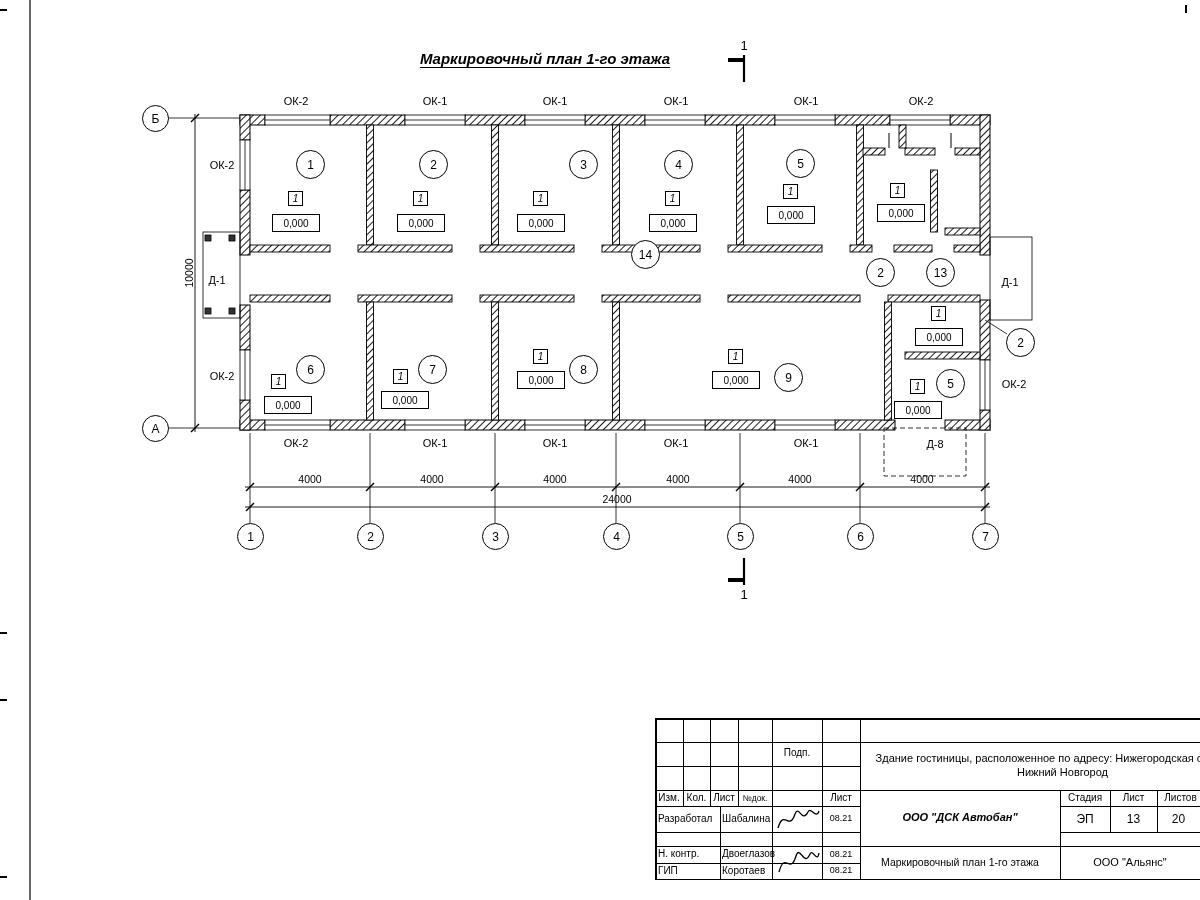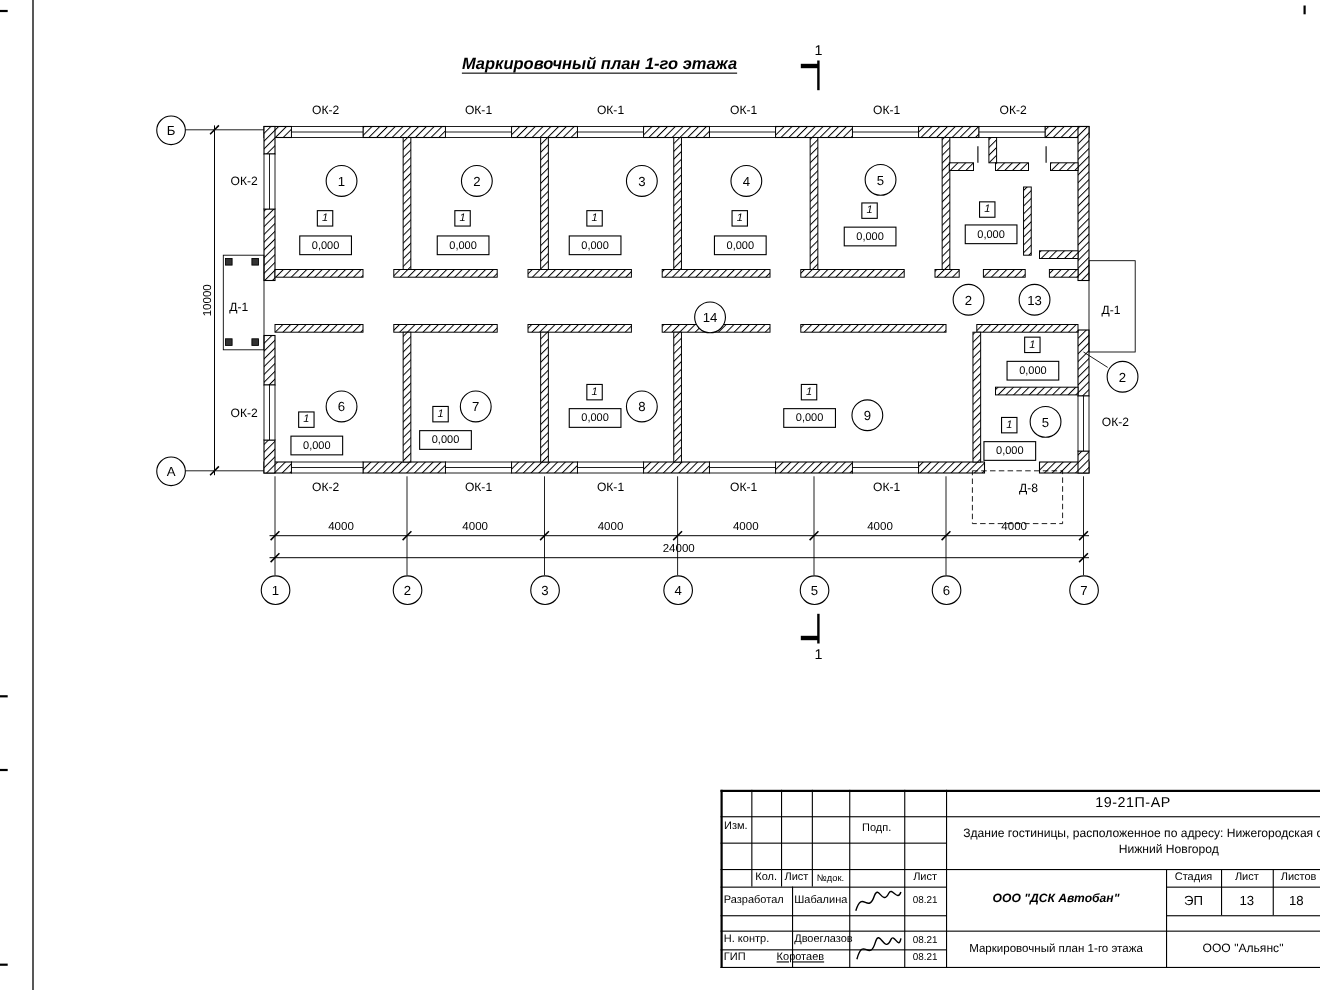--- a/index.html
+++ b/index.html
@@ -241,21 +241,21 @@
   <div class="circ room-circ" style="left:664px;top:150px;">4</div>
   <div class="circ room-circ" style="left:786px;top:149px;">5</div>
   <div class="circ room-circ" style="left:296px;top:355px;">6</div>
   <div class="circ room-circ" style="left:418px;top:355px;">7</div>
   <div class="circ room-circ" style="left:569px;top:355px;">8</div>
   <div class="circ room-circ" style="left:774px;top:363px;">9</div>
   <div class="circ room-circ" style="left:1006px;top:328px;">2</div>
   <div class="circ room-circ" style="left:936px;top:369px;">5</div>
   <div class="circ room-circ" style="left:866px;top:258px;">2</div>
   <div class="circ room-circ" style="left:926px;top:258px;">13</div>
-  <div class="circ room-circ" style="left:631px;top:274px;">14</div>
+  <div class="circ room-circ" style="left:631px;top:240px;">14</div>
 
   <div class="elev-i" style="left:288px;top:191px;">1</div>
   <div class="elev-i" style="left:413px;top:191px;">1</div>
   <div class="elev-i" style="left:533px;top:191px;">1</div>
   <div class="elev-i" style="left:665px;top:191px;">1</div>
   <div class="elev-i" style="left:783px;top:184px;">1</div>
   <div class="elev-i" style="left:890px;top:183px;">1</div>
   <div class="elev-i" style="left:271px;top:374px;">1</div>
   <div class="elev-i" style="left:393px;top:369px;">1</div>
   <div class="elev-i" style="left:533px;top:349px;">1</div>
@@ -314,50 +314,49 @@
   <div class="ln" style="left:655px;top:846px;width:545px;height:1px;"></div>
   <div class="ln" style="left:655px;top:863px;width:205px;height:1px;"></div>
 
   <div class="ln" style="left:683px;top:718px;width:1px;height:88px;"></div>
   <div class="ln" style="left:710px;top:718px;width:1px;height:88px;"></div>
   <div class="ln" style="left:738px;top:718px;width:1px;height:88px;"></div>
   <div class="ln" style="left:772px;top:718px;width:1px;height:162px;"></div>
   <div class="ln" style="left:822px;top:718px;width:1px;height:162px;"></div>
   <div class="ln" style="left:720px;top:806px;width:1px;height:74px;"></div>
 
-  <div class="cell" style="left:860px;top:718px;width:340px;height:24px;font-size:13px;letter-spacing:.5px;">19-21П-АР</div>
   <div class="cell" style="left:865px;top:743px;width:395px;height:46px;font-size:11px;white-space:normal;">Здание гостиницы, расположенное по адресу: Нижегородская область, г. Нижний Новгород</div>
 
-  <div class="cell" style="left:655px;top:744px;width:28px;height:16px;">Изм.</div>
+  <div class="cell" style="left:655px;top:790px;width:28px;height:16px;">Изм.</div>
   <div class="cell" style="left:683px;top:790px;width:27px;height:16px;">Кол.</div>
   <div class="cell" style="left:710px;top:790px;width:28px;height:16px;">Лист</div>
   <div class="cell" style="left:738px;top:790px;width:34px;height:16px;font-size:8.5px;">№док.</div>
   <div class="cell" style="left:772px;top:745px;width:50px;height:16px;">Подп.</div>
   <div class="cell" style="left:822px;top:790px;width:38px;height:16px;">Лист</div>
 
   <div class="cell left" style="left:658px;top:806px;width:62px;height:26px;">Разработал</div>
   <div class="cell left" style="left:722px;top:806px;width:50px;height:26px;">Шабалина</div>
   <div class="cell" style="left:822px;top:806px;width:38px;height:26px;font-size:9px;">08.21</div>
   <div class="cell left" style="left:658px;top:846px;width:62px;height:17px;">Н. контр.</div>
   <div class="cell left" style="left:722px;top:846px;width:50px;height:17px;">Двоеглазов</div>
   <div class="cell" style="left:822px;top:846px;width:38px;height:17px;font-size:9px;">08.21</div>
   <div class="cell left" style="left:658px;top:863px;width:62px;height:16px;">ГИП</div>
-  <div class="cell left" style="left:706px;top:863px;width:50px;height:16px;text-decoration:underline;">Коротаев</div>
+  <div class="cell left" style="left:722px;top:863px;width:50px;height:16px;">Коротаев</div>
   <div class="cell" style="left:822px;top:863px;width:38px;height:16px;font-size:9px;">08.21</div>
 
   <svg class="abs" style="left:775px;top:806px;" width="46" height="28" viewBox="0 0 46 28">
     <path d="M3,22 C9,2 14,26 20,8 C24,-2 27,18 33,6 C36,0 41,14 44,5" fill="none" stroke="#000" stroke-width="1.3"></path>
   </svg>
   <svg class="abs" style="left:775px;top:846px;" width="46" height="33" viewBox="0 0 46 33">
     <path d="M4,26 C10,4 15,30 21,10 C25,-2 29,22 35,8 C38,2 42,18 44,7" fill="none" stroke="#000" stroke-width="1.3"></path>
   </svg>
 
   <div class="cell" style="left:860px;top:790px;width:200px;height:56px;font-size:11px;font-style:italic;font-weight:700;">ООО "ДСК Автобан"</div>
   <div class="cell" style="left:1060px;top:790px;width:50px;height:16px;">Стадия</div>
   <div class="cell" style="left:1110px;top:790px;width:47px;height:16px;">Лист</div>
   <div class="cell" style="left:1157px;top:790px;width:47px;height:16px;">Листов</div>
   <div class="cell" style="left:1060px;top:806px;width:50px;height:26px;font-size:12px;">ЭП</div>
   <div class="cell" style="left:1110px;top:806px;width:47px;height:26px;font-size:12px;">13</div>
-  <div class="cell" style="left:1157px;top:806px;width:43px;height:26px;font-size:12px;">18</div>
+  <div class="cell" style="left:1157px;top:806px;width:43px;height:26px;font-size:12px;">20</div>
   <div class="cell" style="left:860px;top:846px;width:200px;height:33px;font-size:10.5px;">Маркировочный план 1-го этажа</div>
   <div class="cell" style="left:1060px;top:846px;width:140px;height:33px;font-size:11px;">ООО "Альянс"</div>
 
 </div>
 
 </body></html>

